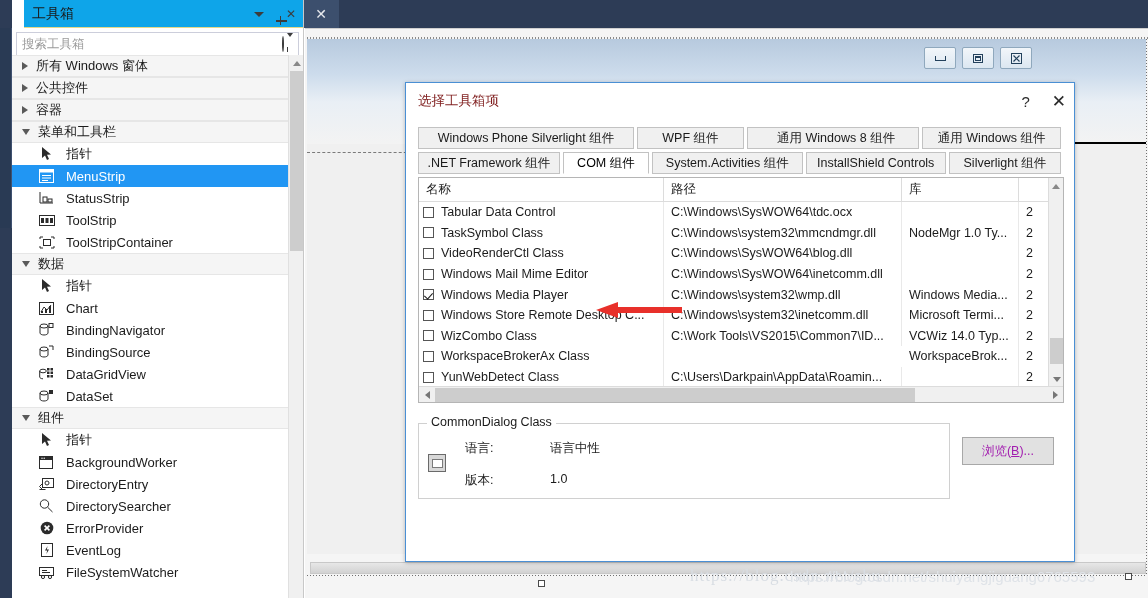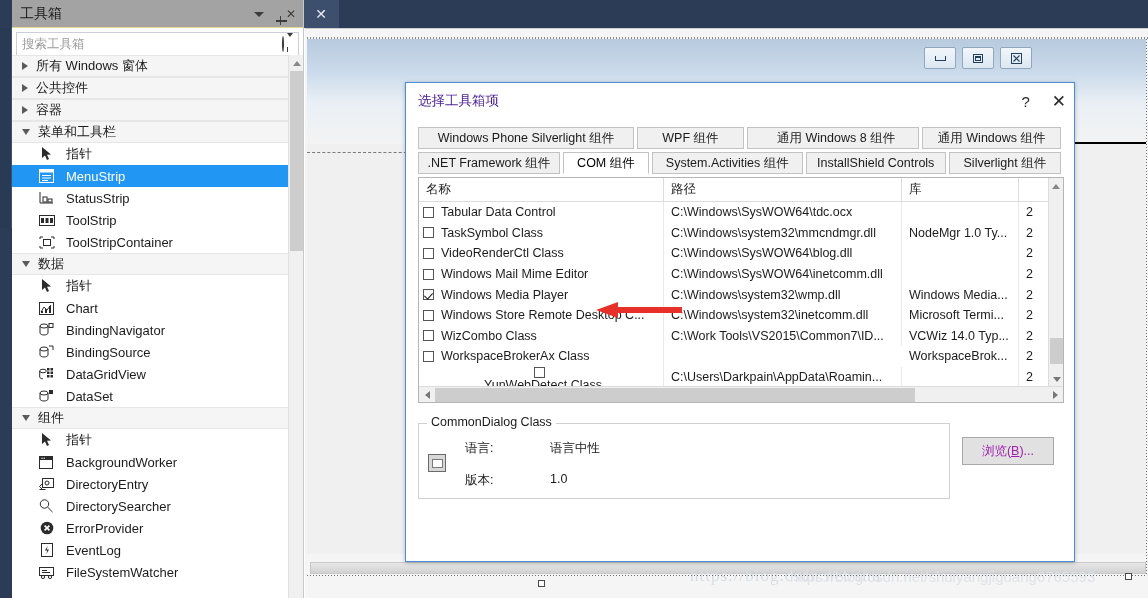--- a/index.html
+++ b/index.html
@@ -110,23 +110,23 @@
   }
 
   
   .toolbox {
     position:absolute; left:12px; top:0; width:292px; height:598px;
     background:#ffffff;
     border-right:1px solid #c8c8c8;
   }
   .tb-title {
     position:relative; height:28px;
-    background:#a3a3a3;
+    background:#0ea5e9;
     border-bottom:1px solid #e4d98a;
-    display:flex; align-items:center;
+    display:flex; align-items:center;margin-left:12px;
   }
   .tb-title-text {
     margin-left:8px; font-size:14px; color:#1a1a1a;
   }
   .tb-title-btns {
     position:absolute; right:7px; top:0; height:28px;
     display:flex; align-items:center; gap:11px; color:#3c3c3c;
   }
   .tb-title-btns span { font-size:12px; line-height:1; cursor:default; }
   .caret-dn { width:0;height:0;border-left:5px solid transparent;border-right:5px solid transparent;border-top:5px solid #3c3c3c; display:block;}
@@ -191,21 +191,21 @@
   .dlg {
     position:absolute; left:405px; top:82px; width:670px; height:480px;
     background:#ffffff;
     border:1px solid #4a8fd4;
     box-shadow:0 1px 4px rgba(0,0,0,.25);
   }
   .dlg-title {
     position:relative; height:36px;
     display:flex; align-items:center;
   }
-  .dlg-title-text { margin-left:12px; font-size:13.5px; color:#4c1d95; }
+  .dlg-title-text { margin-left:12px; font-size:13.5px; color:#7f1d1d; }
   .dlg-title-btns { position:absolute; right:8px; top:0; height:36px; display:flex; align-items:center; gap:22px; }
   .dlg-q { font-size:15px; color:#2b2b2b; }
   .dlg-x { font-size:17px; color:#2b2b2b; }
 
   .dlg-tabs { position:absolute; left:12px; top:44px; width:646px; }
   .tabrow { display:flex; }
   .tab {
     height:22px;
     background:#f0f0f0;
     border:1px solid #c2c2c2;
@@ -696,21 +696,21 @@
           <div class="row">
             <div class="cell c0" style="left: 0px; width: 245px;">
               <span class="cbx"></span>
               <span>WorkspaceBrokerAx Class</span>
             </div>
             <div class="cell" style="left: 245px; width: 238px; margin-top: 44px;">C:\Windows\system32\wkspbrokerA...</div>
             <div class="cell" style="left: 483px; width: 117px;">WorkspaceBrok...</div>
             <div class="cell" style="left: 600px; width: 30px;">2</div>
           </div>
           <div class="row">
-            <div class="cell c0" style="left: 0px; width: 245px; flex-direction: column;">
+            <div class="cell c0" style="left: 0px; width: 245px;">
               <span class="cbx"></span>
               <span>YunWebDetect Class</span>
             </div>
             <div class="cell" style="left: 245px; width: 238px;">C:\Users\Darkpain\AppData\Roamin...</div>
             <div class="cell" style="left: 483px; width: 117px;"></div>
             <div class="cell" style="left: 600px; width: 30px;">2</div>
           </div>
         </div>
       <div class="vsb">
         <div class="vsb-btn">

